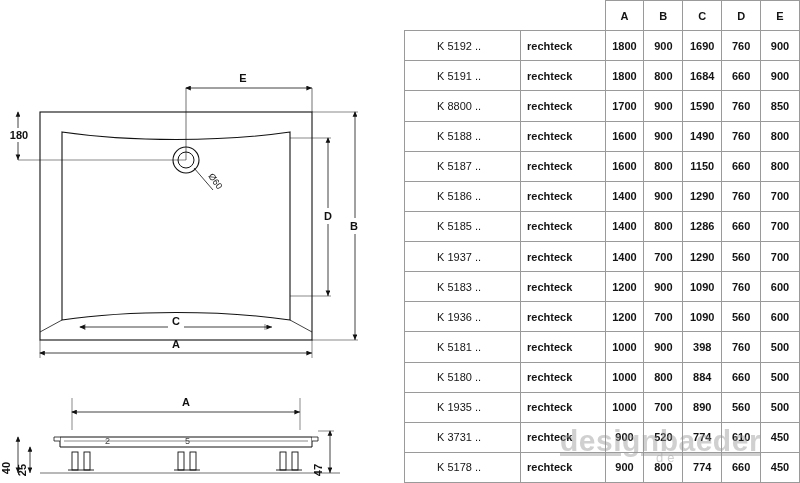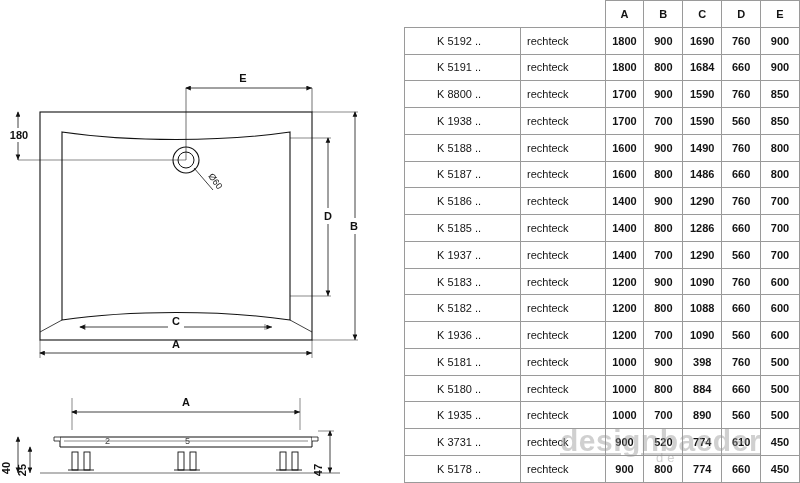--- a/index.html
+++ b/index.html
@@ -78,20 +78,21 @@
     text-align: center;
   }
   table.spec td.code {
     text-align: left;
     width: 78px;
     padding-left: 32px;
   }
   table.spec td.shape {
     text-align: left;
     width: 72px;
+    font-weight: bold;
   }
   table.spec td.num {
     text-align: center;
     font-weight: bold;
     width: 49px;
   }
   table.spec tr.header td.code,
   table.spec tr.header td.shape {
     border-top-color: transparent;
   }
@@ -280,43 +281,34 @@
         <tr>
           <td class="code">K 8800 ..</td>
           <td class="shape">rechteck</td>
           <td class="num">1700</td>
           <td class="num">900</td>
           <td class="num">1590</td>
           <td class="num">760</td>
           <td class="num">850</td>
         </tr>
         <tr>
-          <td class="code">K 1938 ..</td>
-          <td class="shape">rechteck</td>
-          <td class="num">1700</td>
-          <td class="num">700</td>
-          <td class="num">1590</td>
-          <td class="num">560</td>
-          <td class="num">850</td>
-        </tr>
-        <tr>
           <td class="code">K 5188 ..</td>
           <td class="shape">rechteck</td>
           <td class="num">1600</td>
           <td class="num">900</td>
           <td class="num">1490</td>
           <td class="num">760</td>
           <td class="num">800</td>
         </tr>
         <tr>
           <td class="code">K 5187 ..</td>
           <td class="shape">rechteck</td>
           <td class="num">1600</td>
           <td class="num">800</td>
-          <td class="num">1486</td>
+          <td class="num">1150</td>
           <td class="num">660</td>
           <td class="num">800</td>
         </tr>
         <tr>
           <td class="code">K 5186 ..</td>
           <td class="shape">rechteck</td>
           <td class="num">1400</td>
           <td class="num">900</td>
           <td class="num">1290</td>
           <td class="num">760</td>
@@ -340,29 +332,20 @@
           <td class="num">560</td>
           <td class="num">700</td>
         </tr>
         <tr>
           <td class="code">K 5183 ..</td>
           <td class="shape">rechteck</td>
           <td class="num">1200</td>
           <td class="num">900</td>
           <td class="num">1090</td>
           <td class="num">760</td>
-          <td class="num">600</td>
-        </tr>
-        <tr>
-          <td class="code">K 5182 ..</td>
-          <td class="shape">rechteck</td>
-          <td class="num">1200</td>
-          <td class="num">800</td>
-          <td class="num">1088</td>
-          <td class="num">660</td>
           <td class="num">600</td>
         </tr>
         <tr>
           <td class="code">K 1936 ..</td>
           <td class="shape">rechteck</td>
           <td class="num">1200</td>
           <td class="num">700</td>
           <td class="num">1090</td>
           <td class="num">560</td>
           <td class="num">600</td>

